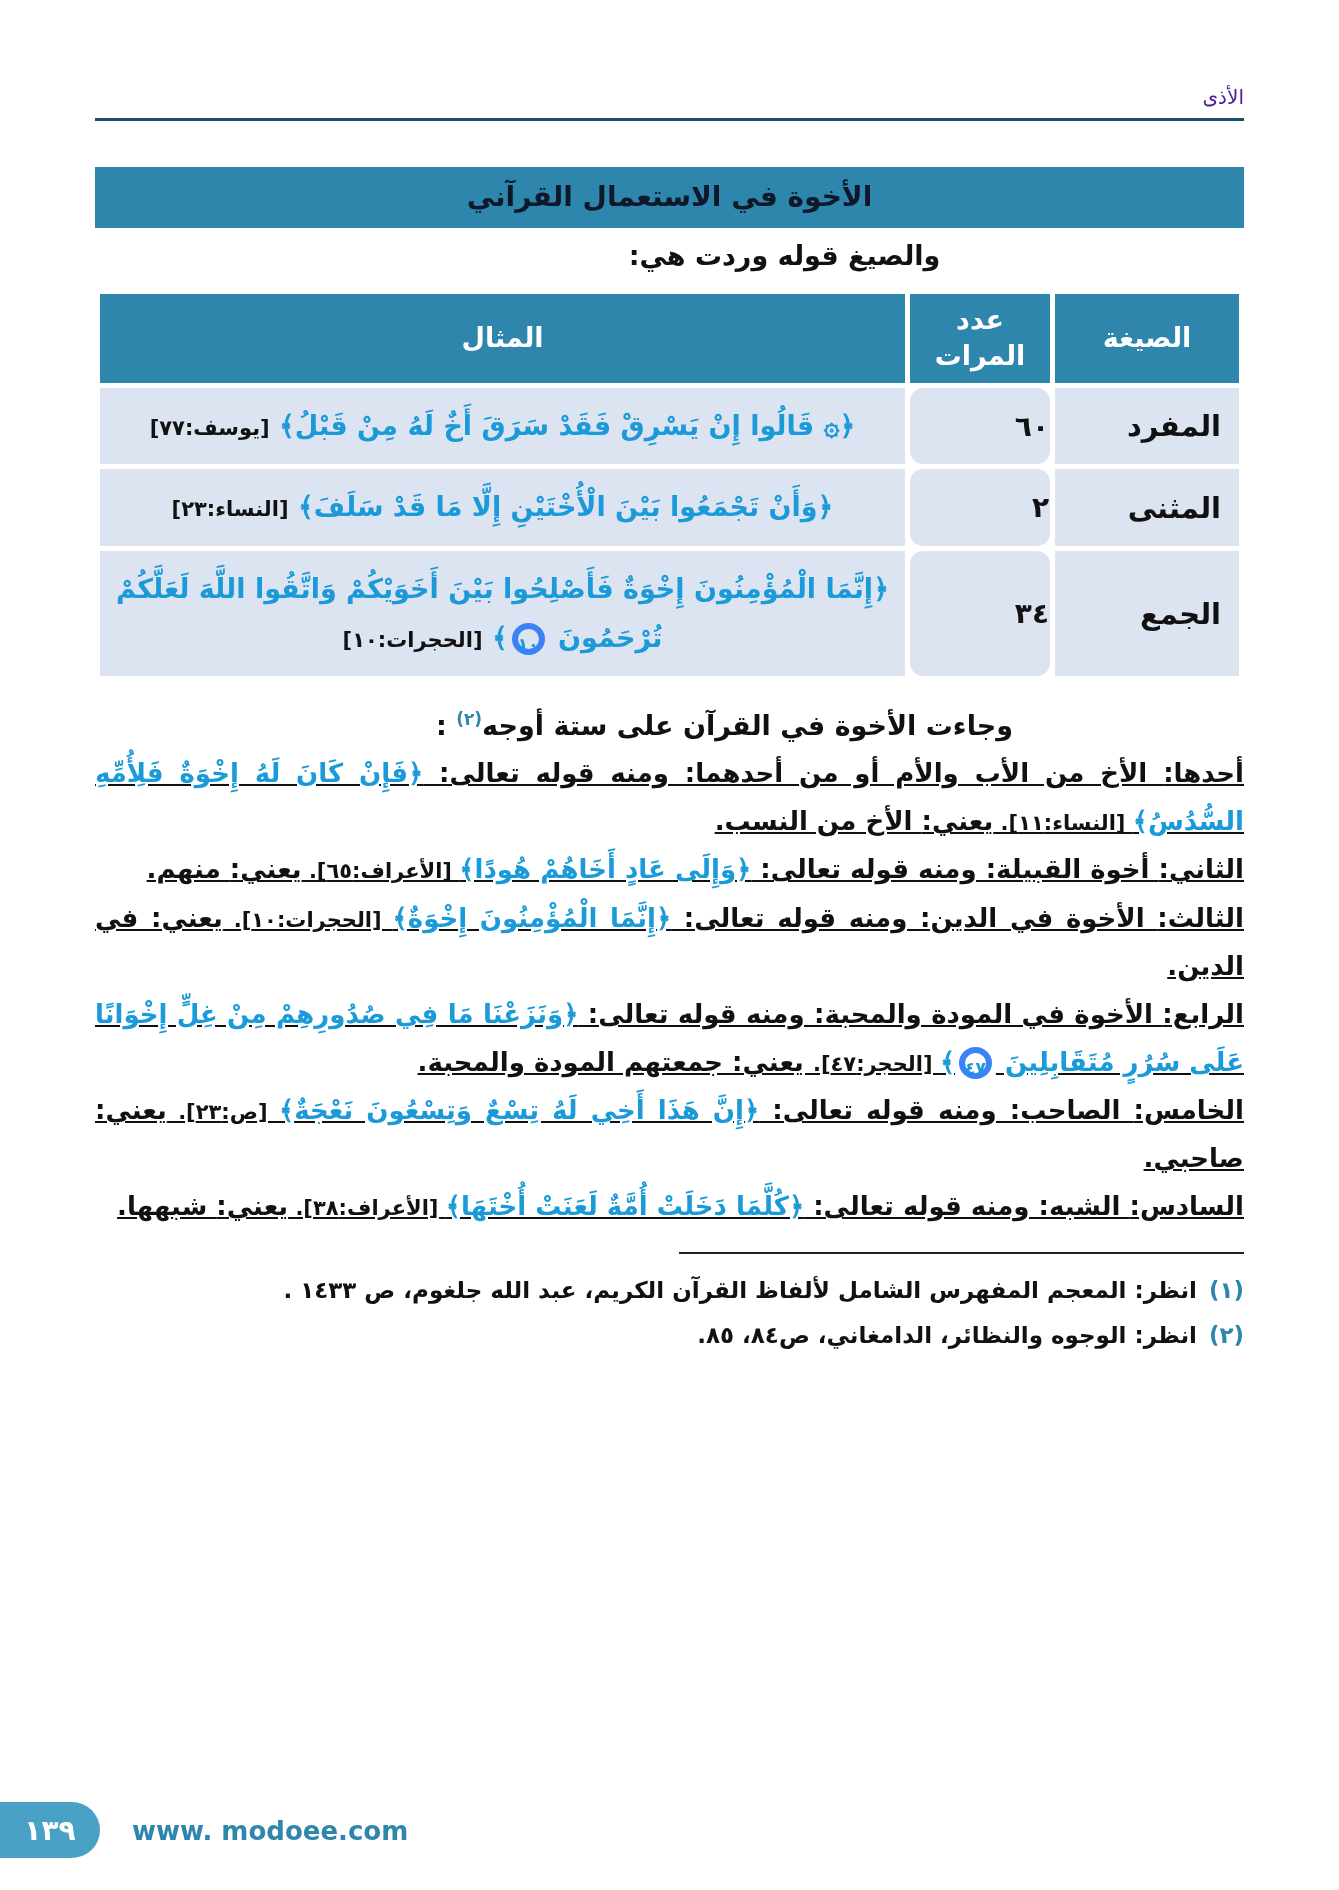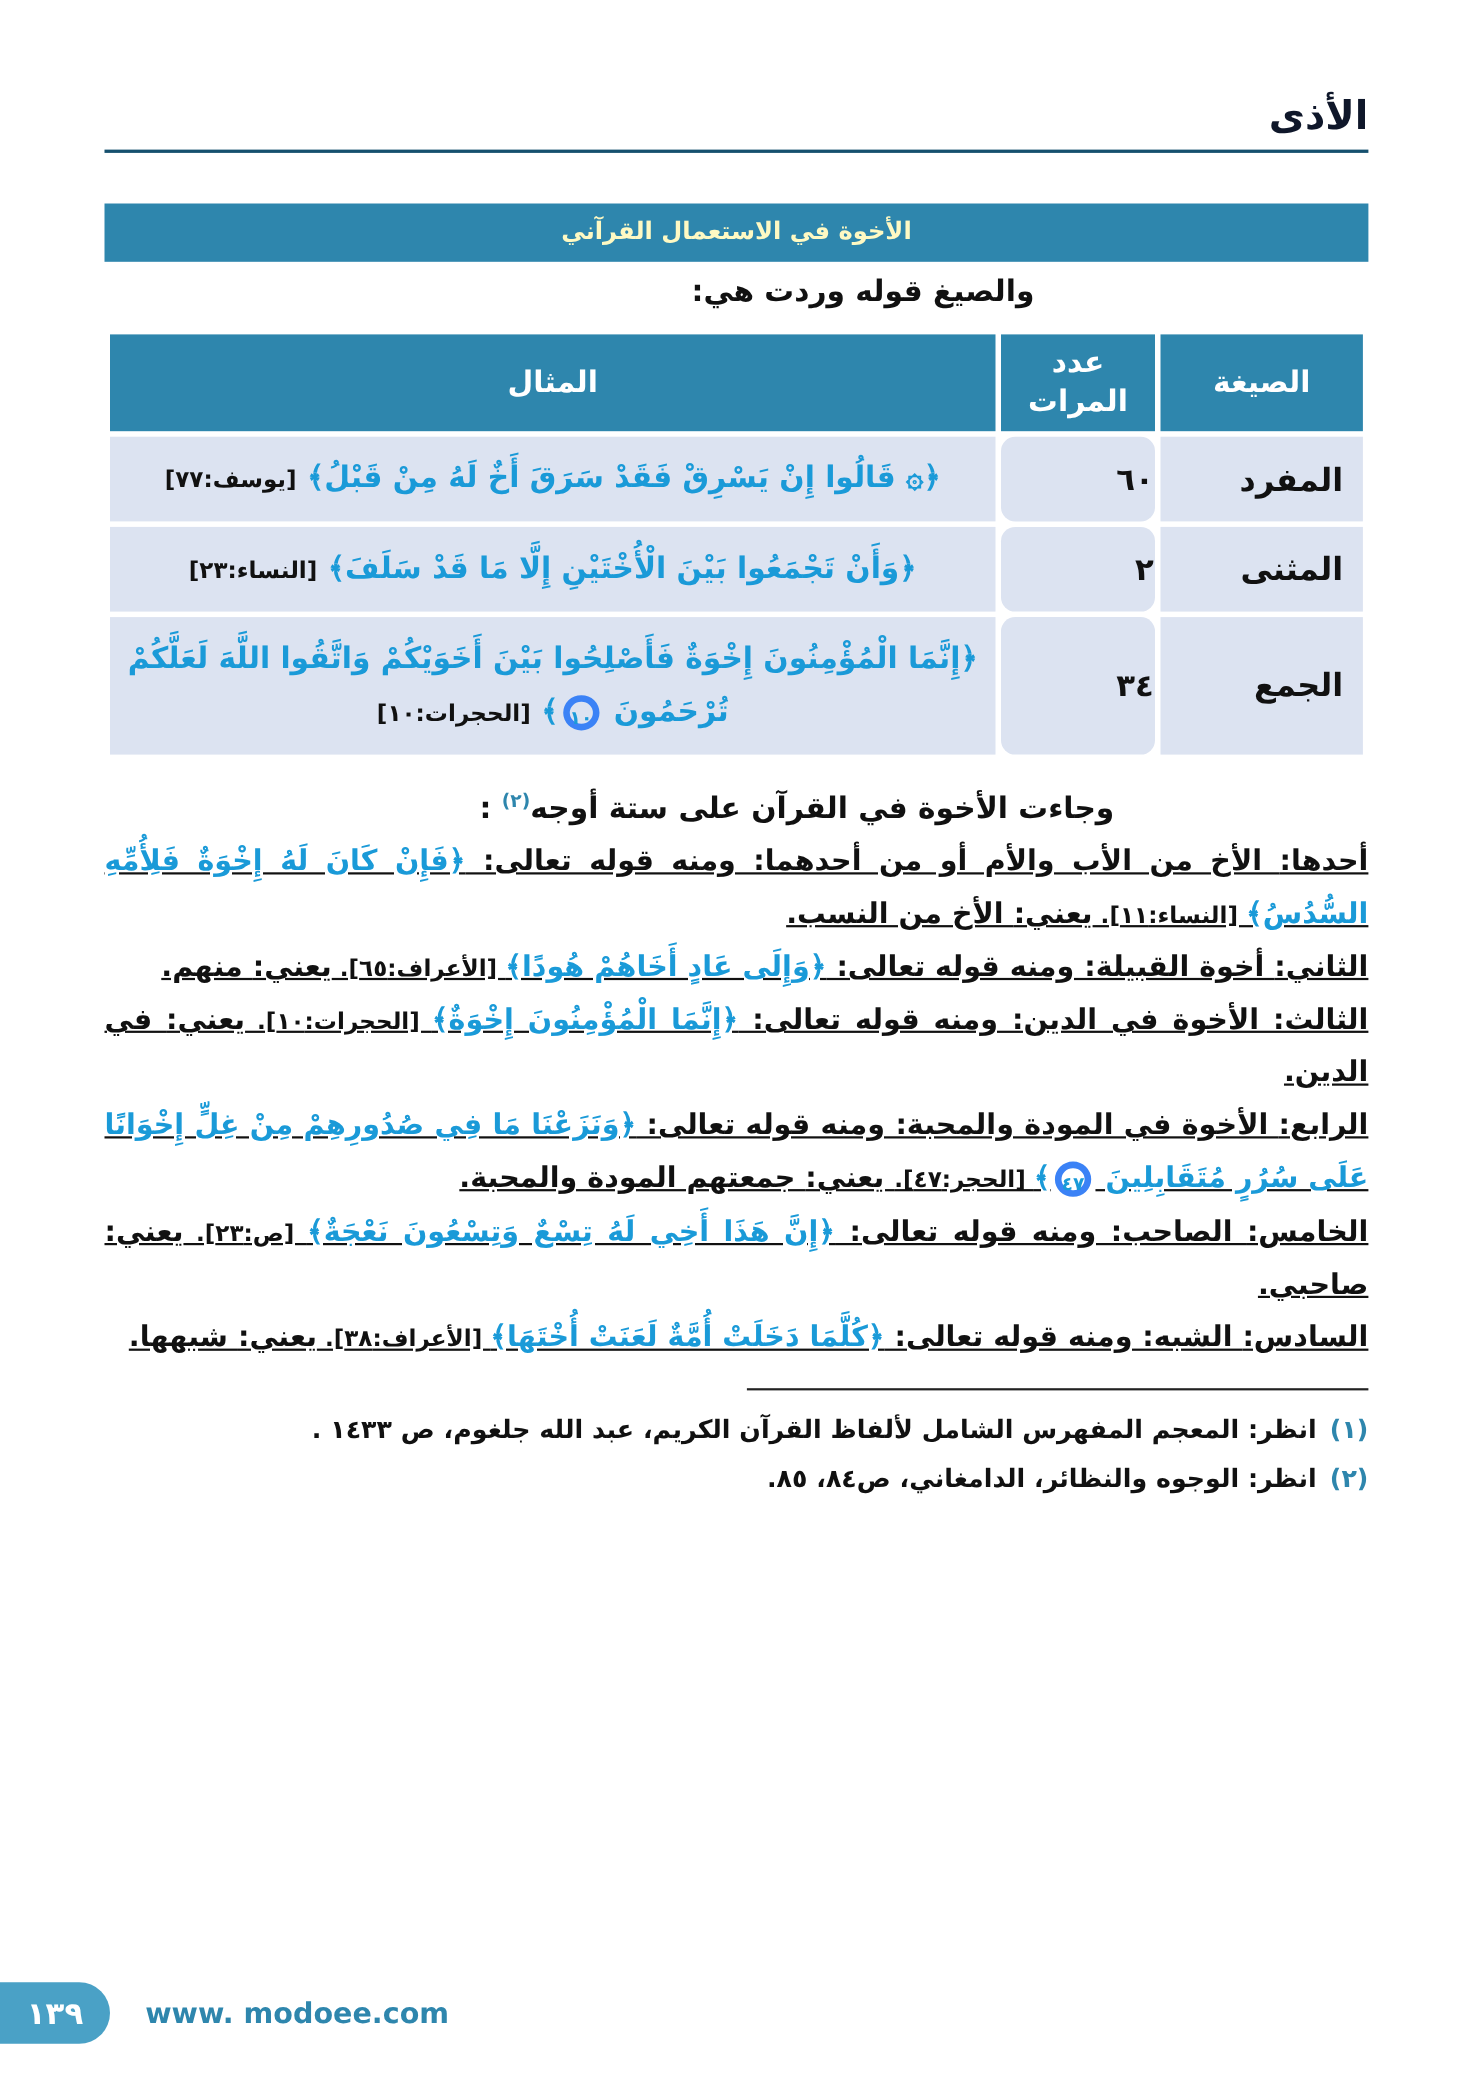--- a/index.html
+++ b/index.html
@@ -9,35 +9,35 @@
     height: 1890px;
     box-sizing: border-box;
     padding: 86px 95px 0 95px;
     background: #ffffff;
     font-family: "DejaVu Sans", sans-serif;
     direction: rtl;
     color: #111;
     overflow: hidden;
   }
   .running-head {
-    font-size: 36px;
-    font-weight: bold;
-    color: #0f172a;
+    font-size: 20px;
+    font-weight: normal;
+    color: #4c1d95;
     line-height: 1.1;
   }
   .head-rule {
     height: 3px;
     background: #16506e;
     margin-top: 10px;
   }
   .banner {
     margin-top: 46px;
     background: #2e86ad;
-    color: #fef9c3;
-    font-size: 22px;
+    color: #0f172a;
+    font-size: 28px;
     font-weight: bold;
     text-align: center;
     padding: 13px 0 15px;
   }
   .intro-line1 {
     margin: 26px 0 0;
     padding-left: 0;
     padding-right: 100px;
     text-align: center;
     font-size: 27px;

